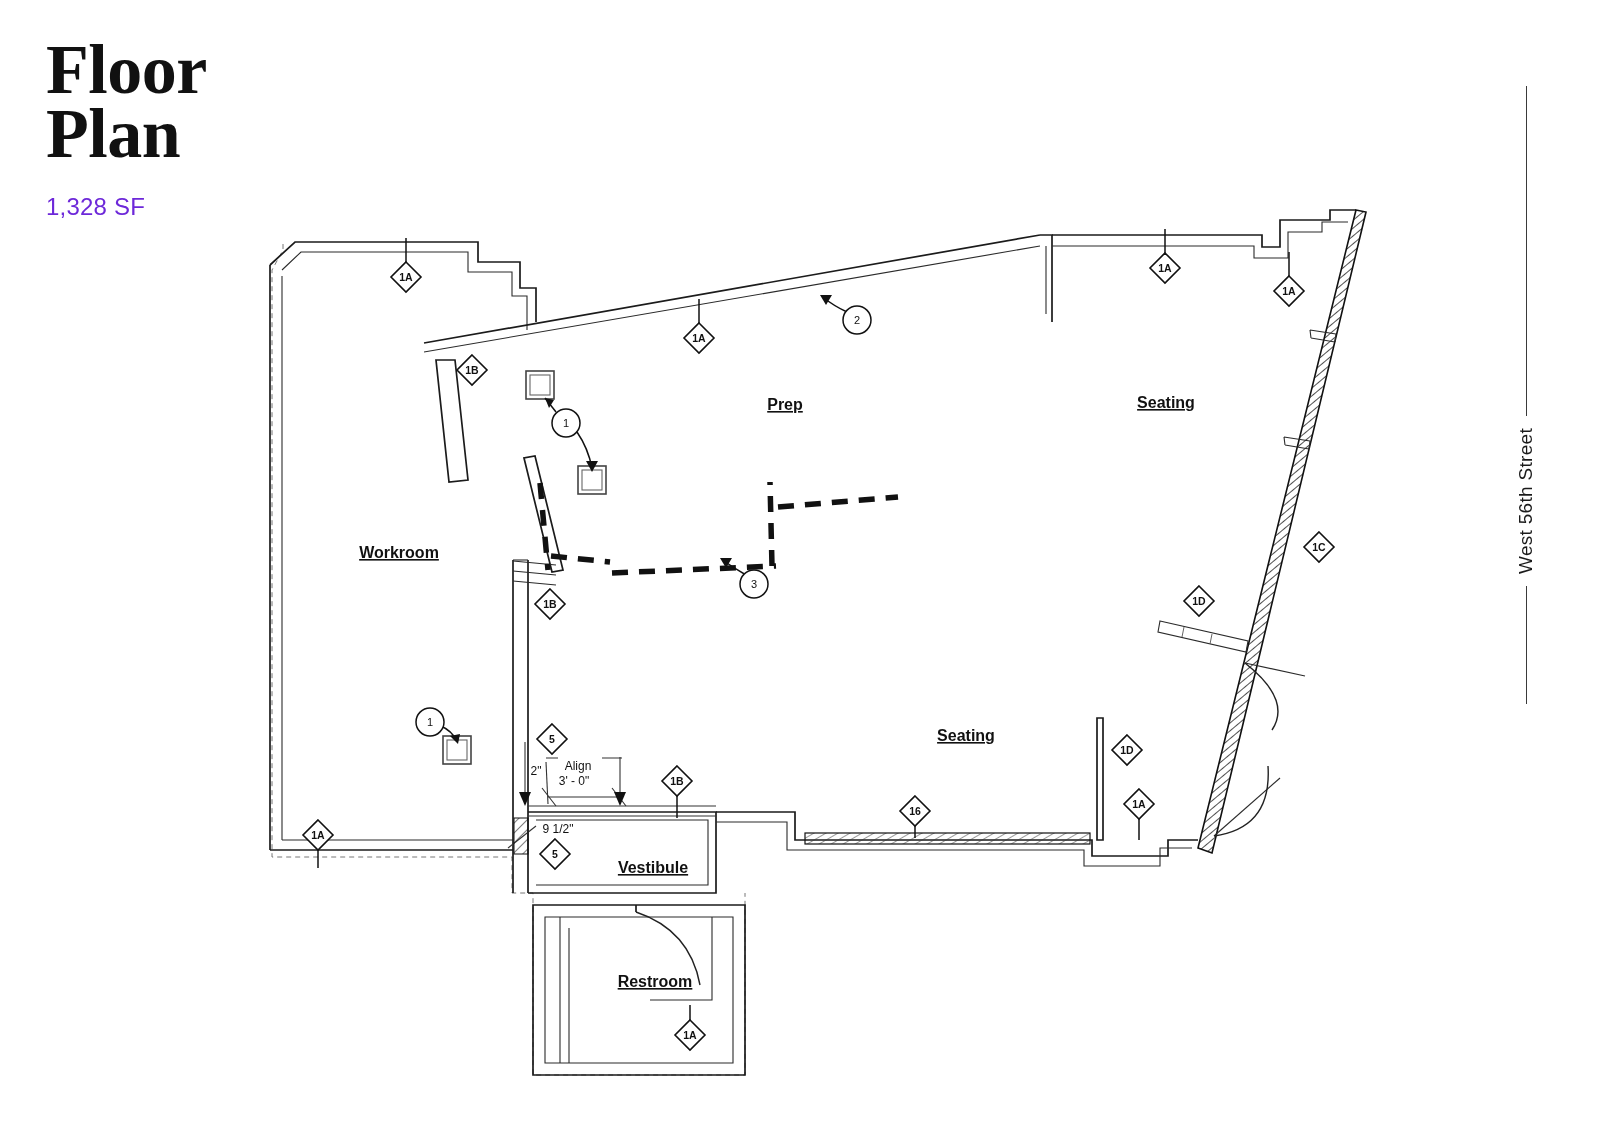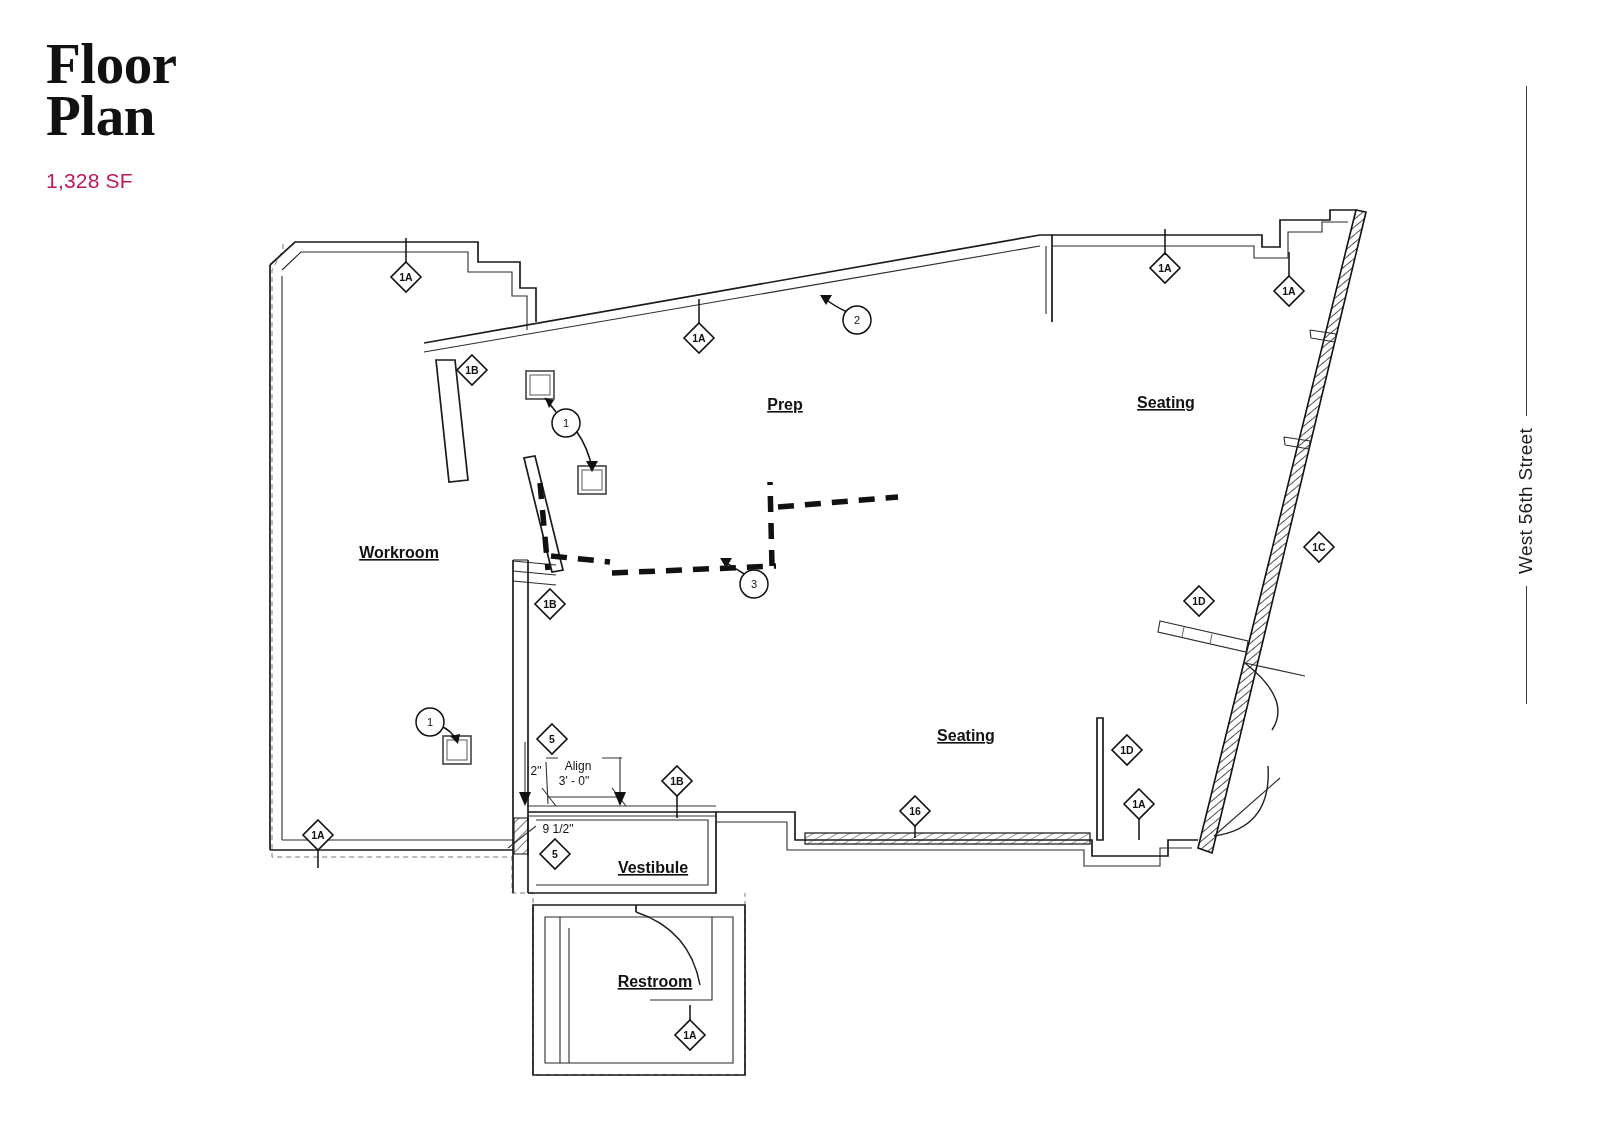--- a/index.html
+++ b/index.html
@@ -24,33 +24,33 @@
   
   #title-block {
     position: absolute;
     left: 46px;
     top: 38px;
     width: 340px;
   }
   #doc-title {
     font-family: "Liberation Serif", serif;
     font-weight: bold;
-    font-size: 57px;
+    font-size: 70px;
     line-height: 0.92;
     letter-spacing: -0.5px;
     color: #111111;
     margin: 0;
     white-space: pre-line;
   }
   #doc-subtitle {
     margin-top: 26px;
     font-family: "Liberation Sans", sans-serif;
-    font-size: 21px;
+    font-size: 24px;
     font-weight: 400;
-    color: #be185d;
+    color: #6d28d9;
     letter-spacing: 0.2px;
   }
 
   
   #street-label-wrap {
     position: absolute;
     left: 1496px;
     top: 86px;
     width: 60px;
     height: 640px;

